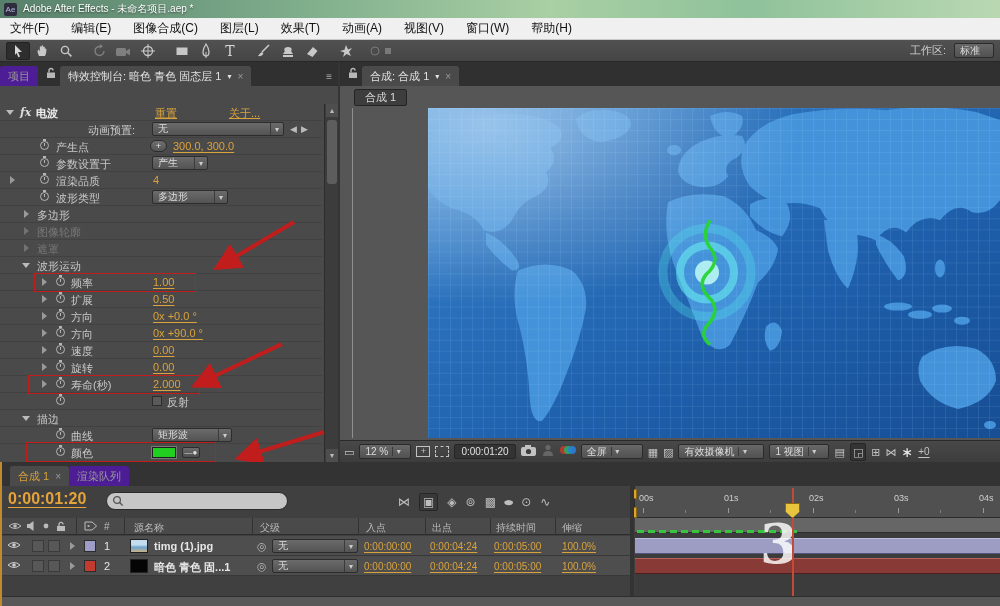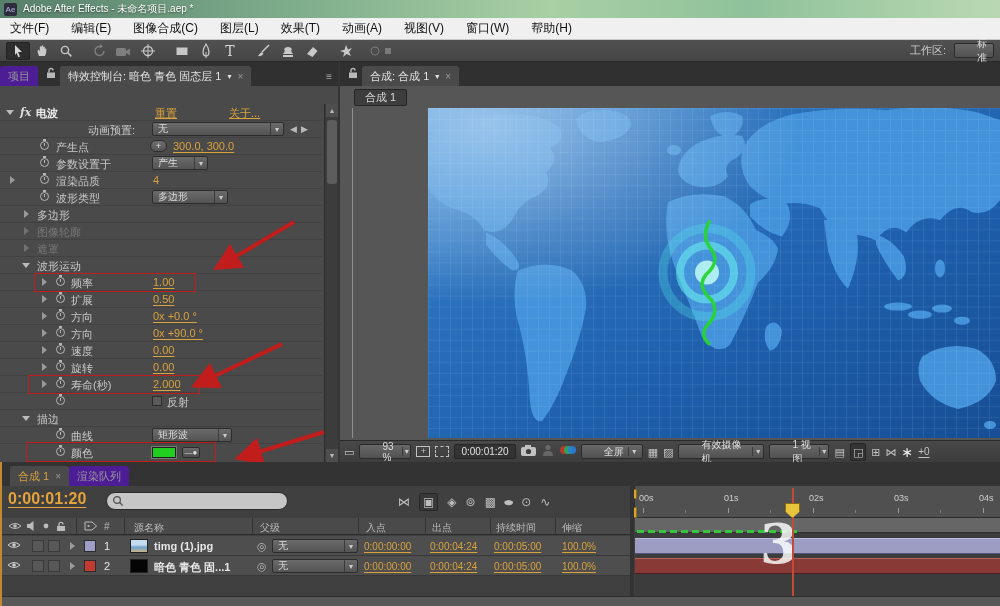--- a/index.html
+++ b/index.html
@@ -83,21 +83,21 @@
   #viewer .tabbar { background:#303030; }
   #comp-nav { position:absolute; left:14px; top:27px; height:17px; padding:0 10px; background:#3d3d3d;
     border:1px solid #242424; color:#d8d8d8; font-size:11px; line-height:15px; border-radius:2px; }
   #viewer-rule { position:absolute; left:12px; top:46px; width:1px; height:330px; background:#8f8f8f; }
   #map { position:absolute; left:88px; top:46px; width:572px; height:330px; overflow:hidden; }
   #viewer-toolbar { position:absolute; left:0; top:378px; width:660px; height:22px;
     background:linear-gradient(#484848,#3d3d3d); border-top:1px solid #2a2a2a;
     display:flex; align-items:center; padding:0 4px; gap:5px; }
   .vicon { color:#c2c2c2; font-size:11px; line-height:16px; }
   .vdd { position:relative; height:15px; background:linear-gradient(#686868,#515151); border:1px solid #2a2a2a;
-    border-radius:2px; display:flex; align-items:center; font-size:10px; color:#ddd; padding-left:22px; }
+    border-radius:2px; display:flex; align-items:center; font-size:10px; color:#ddd; padding-left:5px; }
   .vdd .ddar2 { width:12px; text-align:center; color:#ccc; font-size:8px; border-left:1px solid #3a3a3a; margin-left:4px; }
   .vtc { height:15px; background:#333; border:1px solid #262626; border-radius:2px; color:#e0e0e0;
     font-size:10px; display:flex; align-items:center; padding:0 6px; }
   .roi { width:14px; height:11px; border:1px dashed #c2c2c2; }
   .safe { width:14px; height:11px; border:1px solid #c2c2c2; color:#c2c2c2; font-size:9px;
     line-height:9px; text-align:center; }
 
   
   #tl-tabs { position:absolute; left:0; top:462px; width:1000px; height:24px; background:#333;
     border-left:2px solid #c08a2e; display:flex; align-items:flex-end; }
@@ -499,21 +499,21 @@
           <circle cx="279" cy="164" r="27" fill="none" stroke="#6cf2f0" stroke-opacity=".55" stroke-width="8"></circle>
           <circle cx="279" cy="164" r="12" fill="#b9f7f3" fill-opacity=".9"></circle>
           <path d="M282,112 Q272,128 284,142 Q292,154 278,166 Q268,178 284,192 Q292,204 278,218 Q272,228 282,236" stroke="#27d433" stroke-width="3.5" fill="none" opacity=".95"></path>
         </g>
       </svg>
     </div>
 
     <div id="viewer-toolbar">
       <span class="vicon">▭</span>
       <span class="vdd" style="width:52px">
-          <i style="font-style:normal">93 %</i>
+          <i style="font-style:normal">12 %</i>
           <span class="ddar2">▾</span>
         </span>
       <span class="safe">+</span>
       <span class="roi"></span>
       <span class="vtc">0:00:01:20</span>
       <span class="vicon"><svg width="16" height="12">
             <rect x="0" y="3" width="15" height="9" rx="2" fill="#c2c2c2"></rect>
             <rect x="4" y="1" width="6" height="3" fill="#c2c2c2"></rect>
             <circle cx="7.5" cy="7.5" r="2.6" fill="#3d3d3d"></circle>
           </svg></span>

